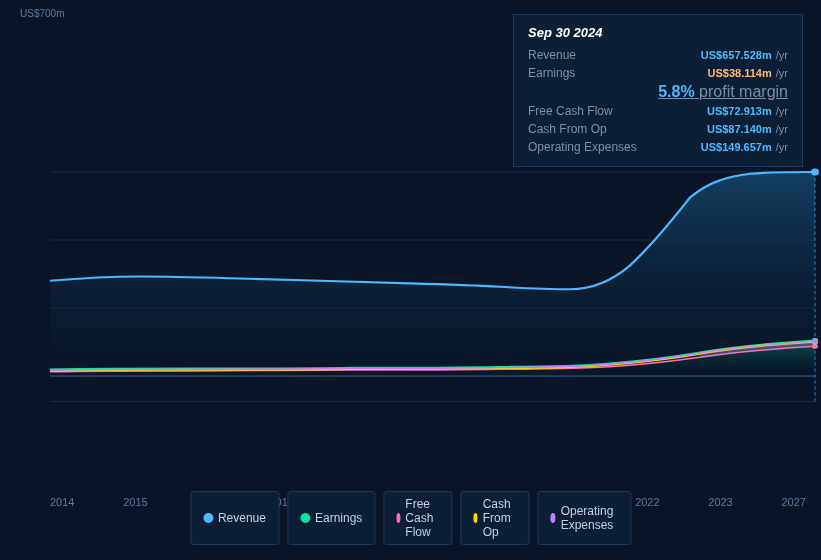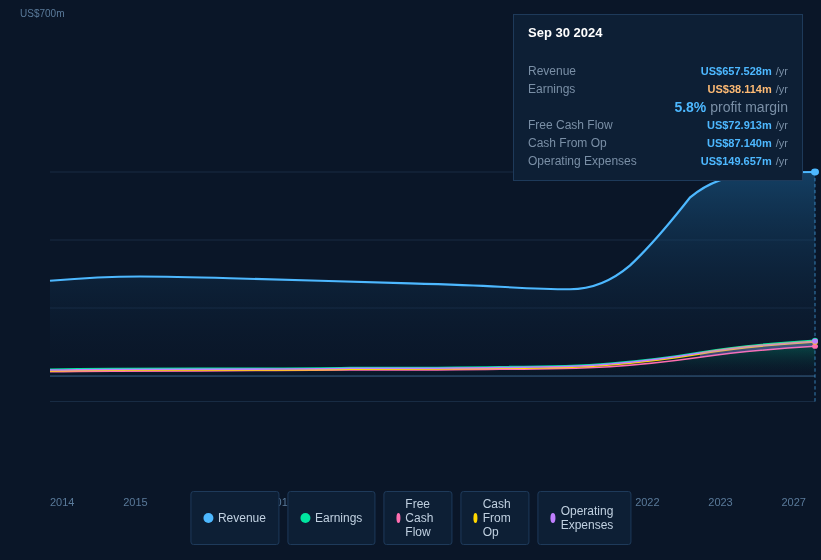--- a/index.html
+++ b/index.html
@@ -20,21 +20,22 @@
       background: #0d1f35;
       border: 1px solid #1e3a5a;
       padding: 10px 14px;
       min-width: 290px;
       z-index: 10;
     }
     .tooltip-date {
       color: #ffffff;
       font-size: 13px;
       font-weight: bold;
-      margin-bottom: 22px;
+      margin-bottom: 6px;
+      font-style: italic;
     }
     .tooltip-row {
       display: flex;
       justify-content: space-between;
       align-items: center;
       padding: 2px 0;
     }
     .tooltip-label {
       color: #7a8fa6;
       font-size: 12px;
@@ -51,22 +52,23 @@
       color: #7a8fa6;
       font-size: 11px;
       margin-left: 4px;
     }
     .profit-margin-row {
       display: flex;
       justify-content: flex-end;
       padding: 1px 0;
     }
     .profit-margin-text {
-      font-size: 14px;
+      font-size: 16px;
       color: #7a8fa6;
+      text-decoration: underline;
     }
     .profit-margin-val {
       color: #4db8ff;
       font-weight: bold;
     }
 
     .y-label {
       position: absolute;
       color: #5a7a9a;
       font-size: 10px;

